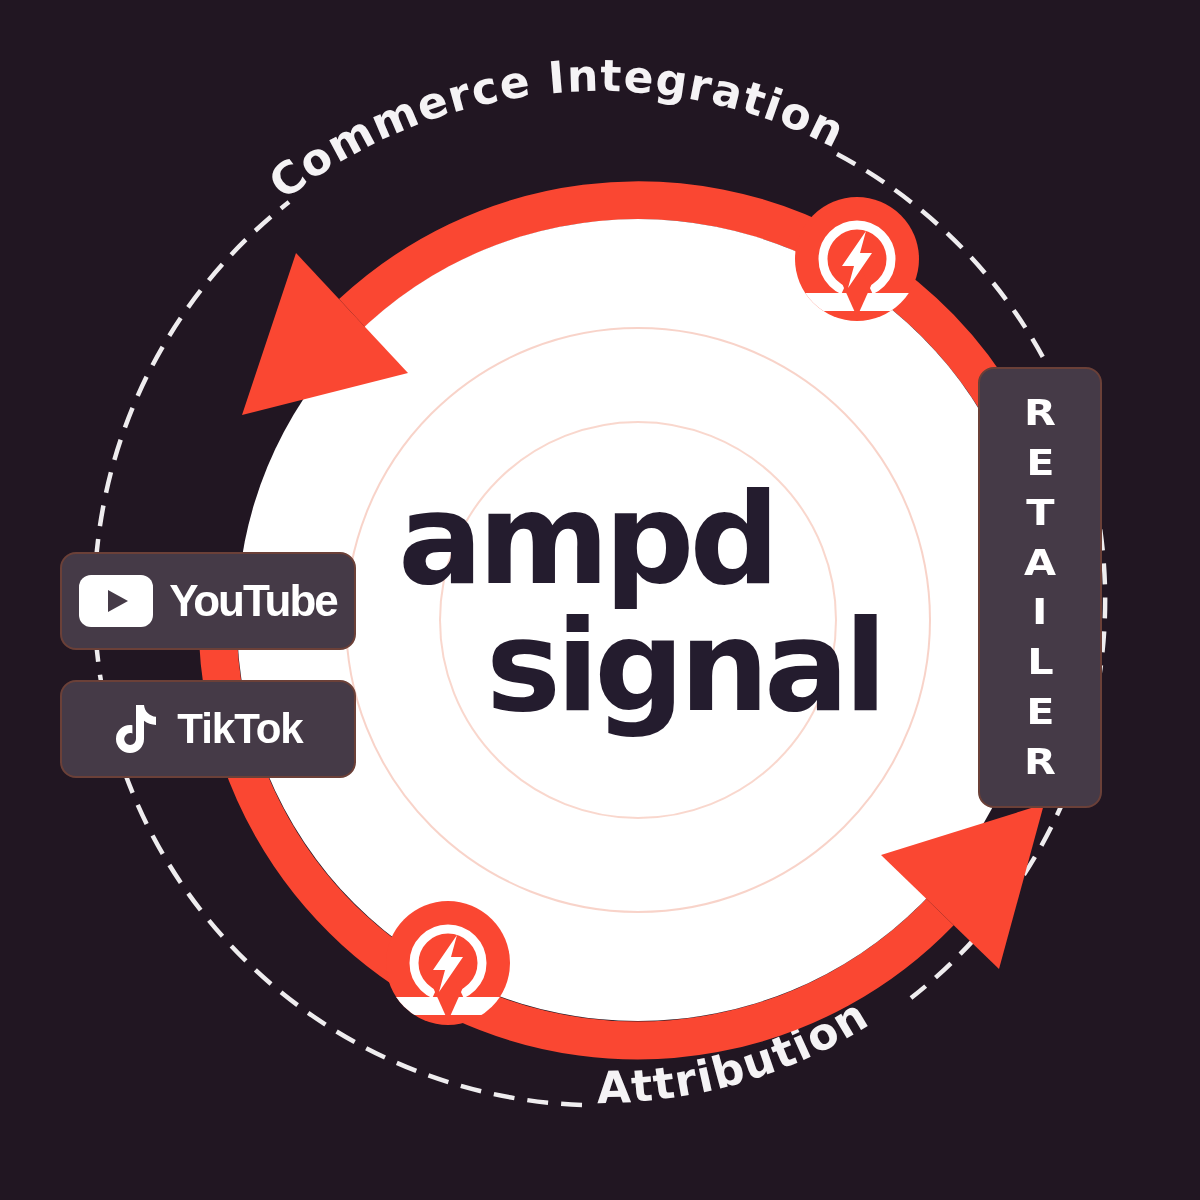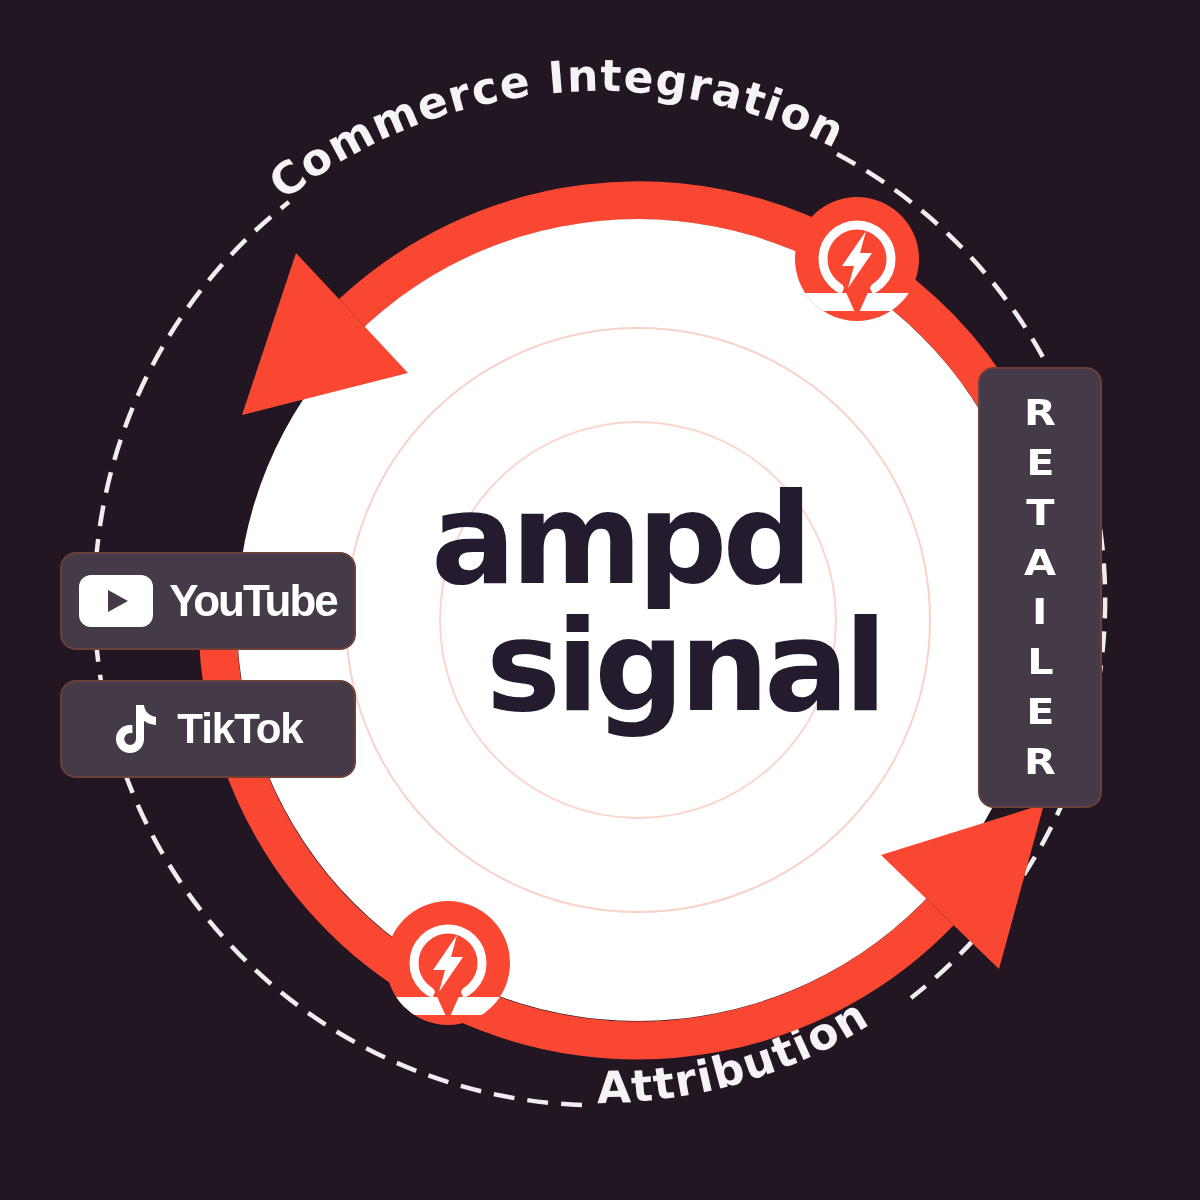--- a/index.html
+++ b/index.html
@@ -25,21 +25,21 @@
   .retailer-panel{position:absolute;left:978px;top:367px;width:124px;height:441px;box-sizing:border-box;
       background:#453A47;border:2px solid #6B4038;border-radius:16px;
       display:flex;flex-direction:column;align-items:center;justify-content:space-between;
       padding:26px 0;z-index:3;}
   .retailer-letter{color:#fff;font-size:36px;font-weight:800;line-height:1;
       font-family:"DejaVu Sans",sans-serif;transform:scaleX(1.15);}
 
   
   .wordmark-line{position:absolute;color:#241C2E;font-family:"DejaVu Sans",sans-serif;
       font-weight:800;font-size:126px;letter-spacing:-5px;line-height:1;z-index:2;}
-  .wm-line1{left:398px;top:477px;margin-left:33px;}
+  .wm-line1{left:398px;top:477px;}
   .wm-line2{left:486px;top:604px;}
 
   .top-arrow-layer{z-index:4;pointer-events:none;}
 </style>
 </head>
 <body>
 
 <div class="stage">
 
   <svg class="layer" width="1200" height="1200" viewBox="0 0 1200 1200">

